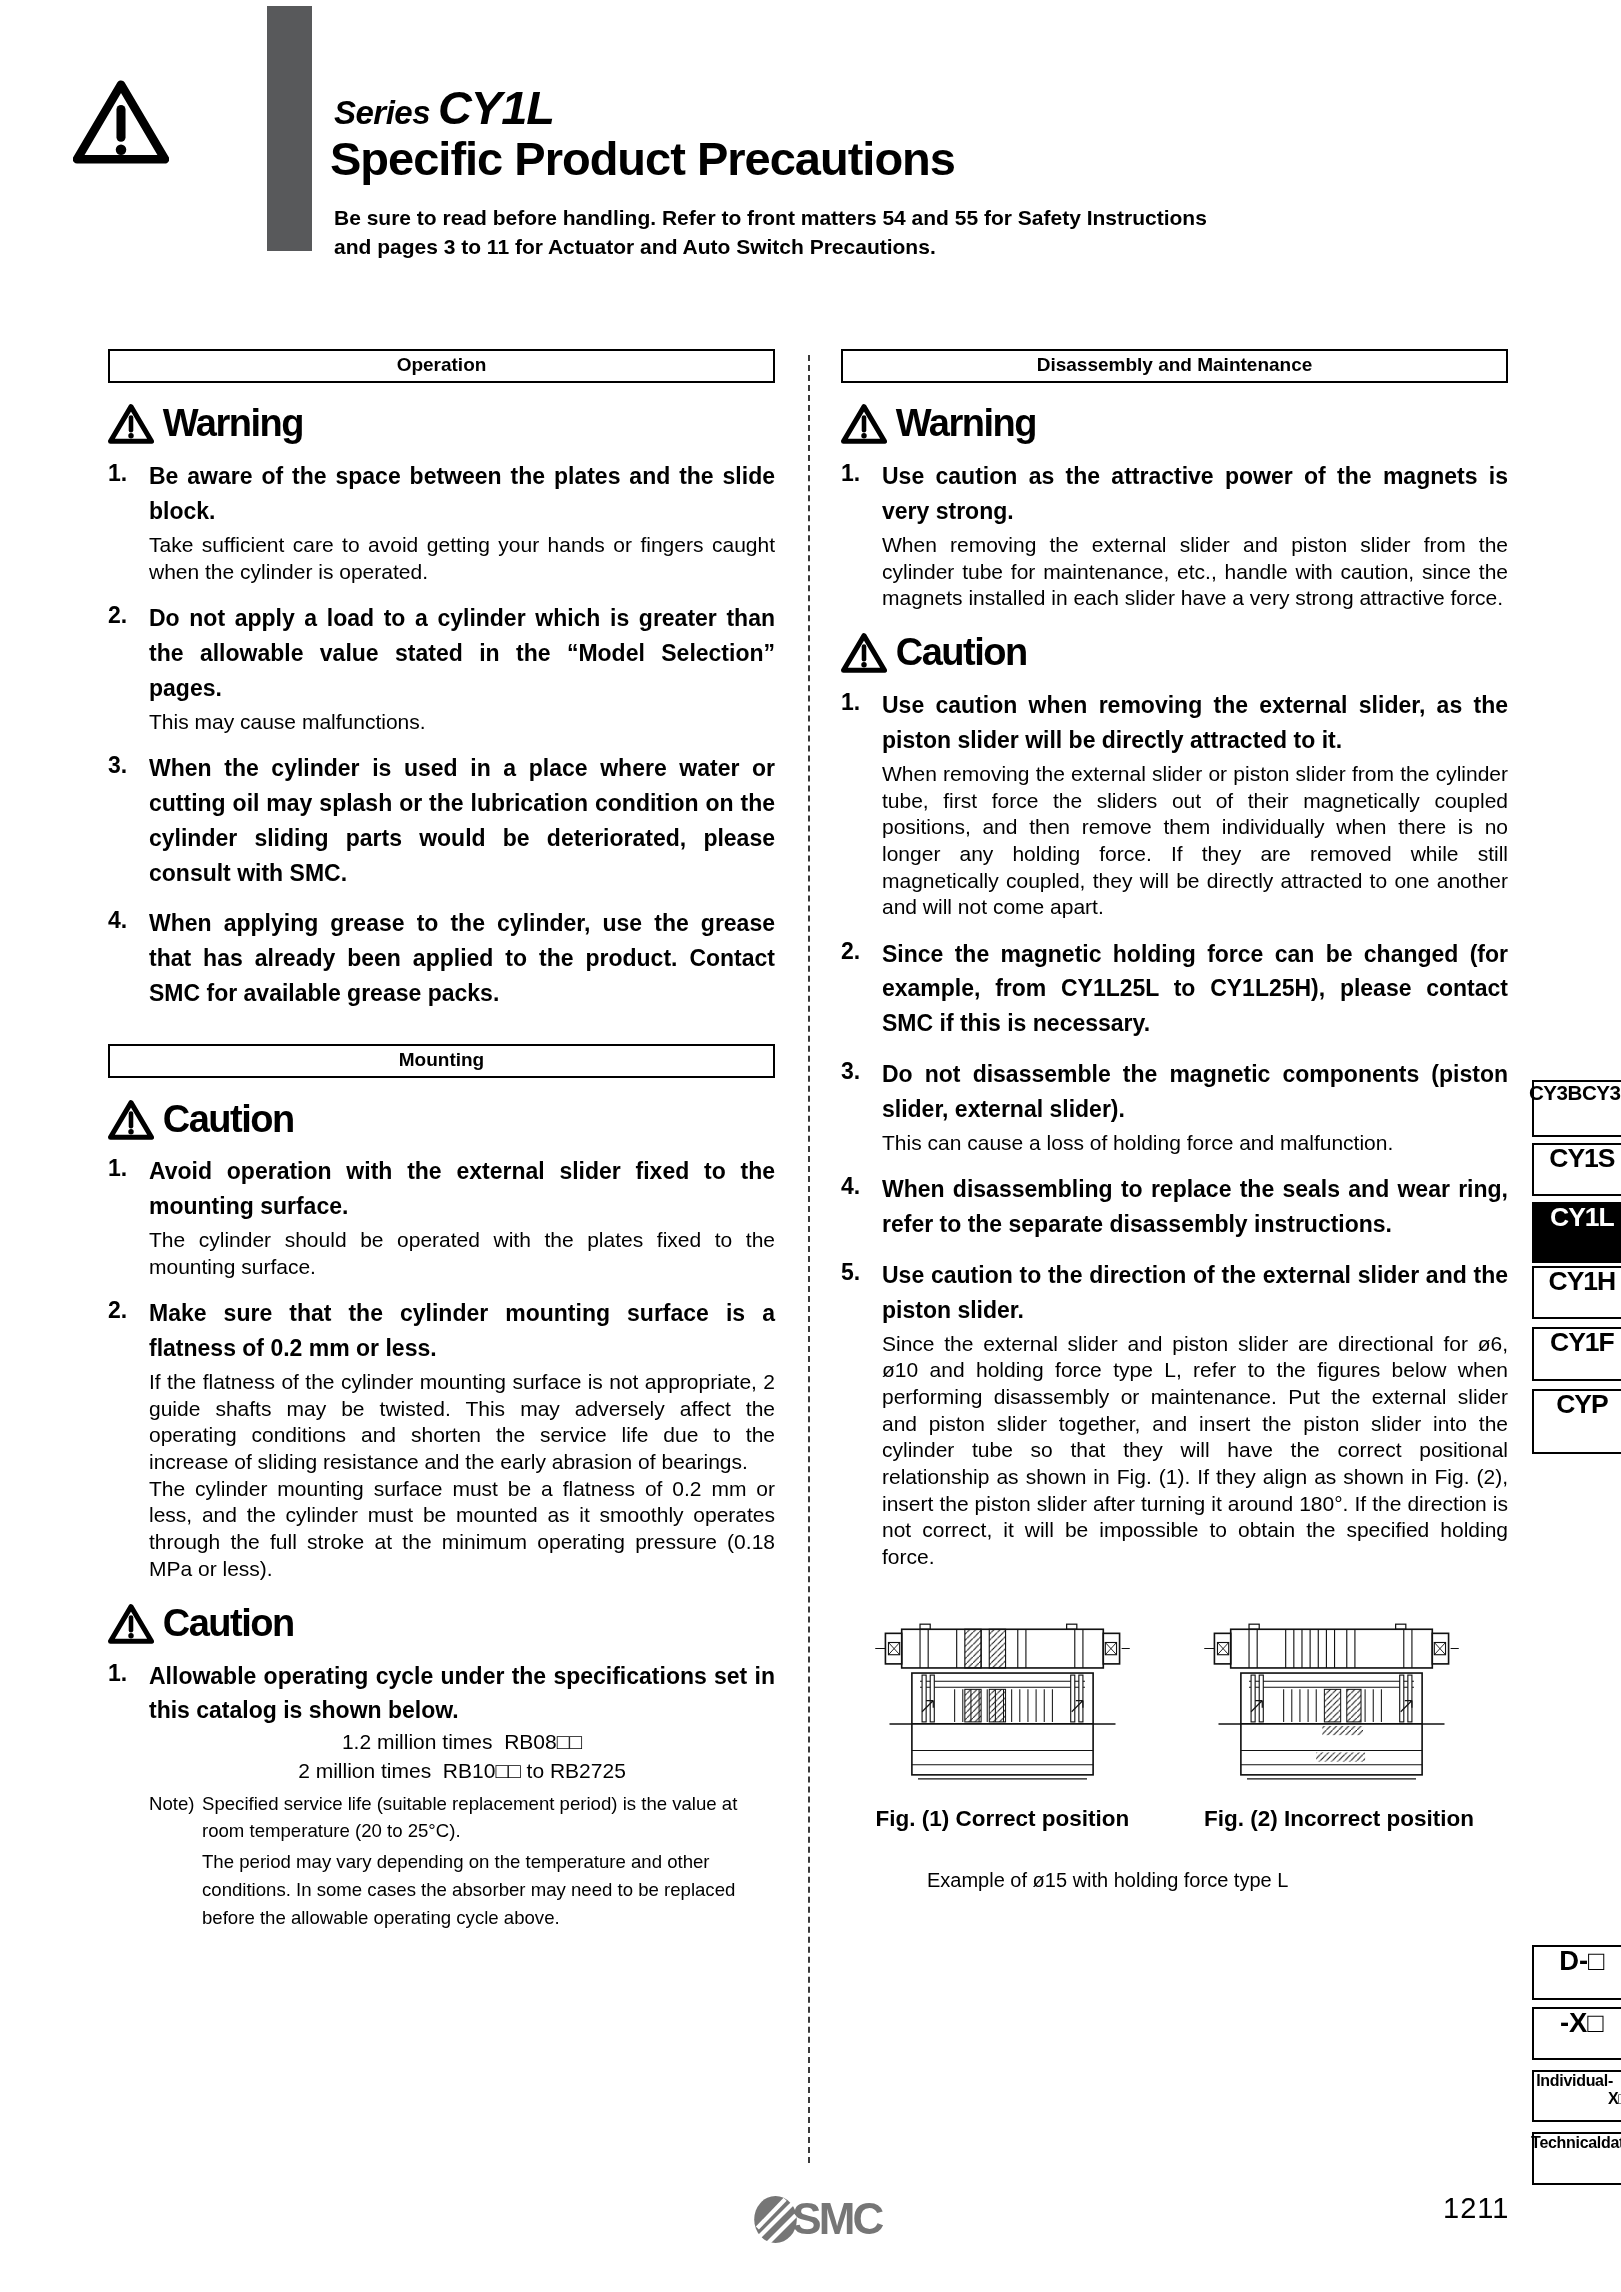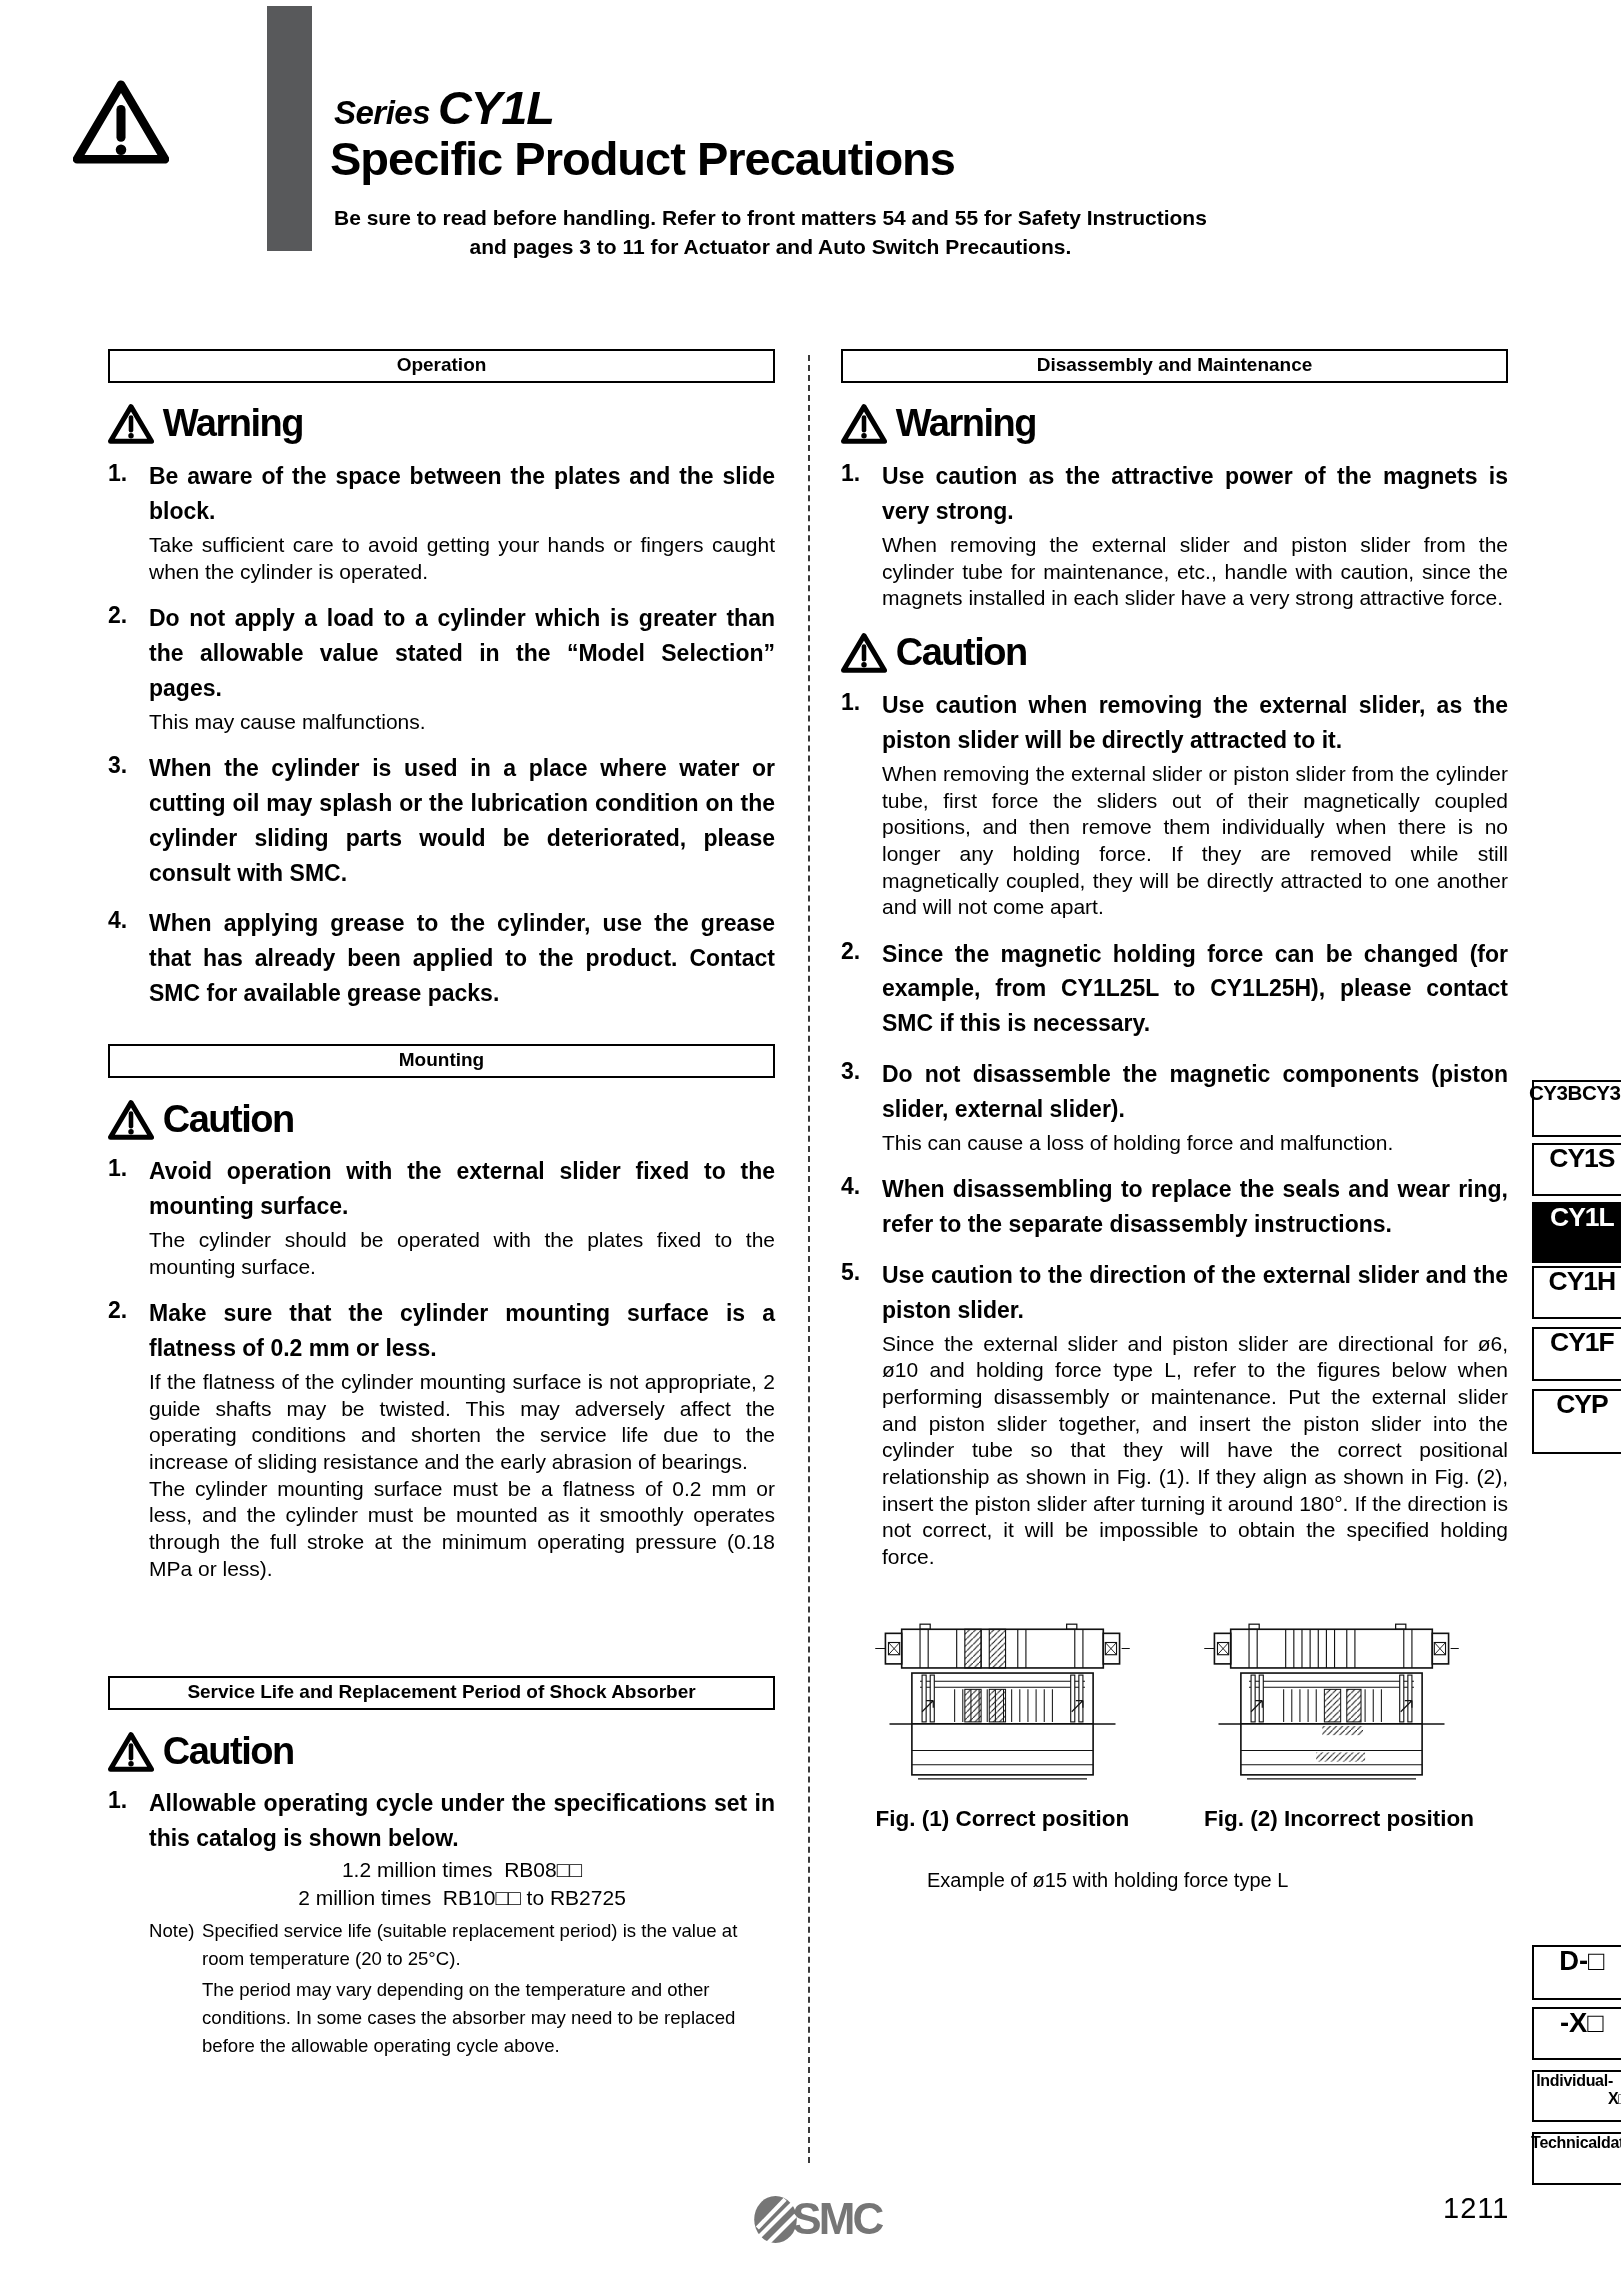--- a/index.html
+++ b/index.html
@@ -14,21 +14,21 @@
     overflow: hidden;
   }
 
   
   .hdr-triangle { position:absolute; left:73px; top:78px; width:96px; height:86px; }
   .hdr-bar { position:absolute; left:267px; top:5.9px; width:45px; height:245px; background:#58595b; }
   .series-line { position:absolute; left:334px; top:80px; font-style:italic; font-weight:bold; white-space:nowrap; }
   .series-prefix { font-size:33px; letter-spacing:-0.5px; }
   .series-code { font-size:47px; letter-spacing:-1px; margin-left:7.8px; }
   .page-title { position:absolute; left:330px; top:131px; font-size:47px; font-weight:bold; letter-spacing:-1px; white-space:nowrap; }
-  .page-subtitle { position:absolute; left:334px; top:204px; font-size:21px; font-weight:bold; line-height:1.38; white-space:nowrap;text-align:center; }
+  .page-subtitle { position:absolute; left:334px; top:204px; font-size:21px; font-weight:bold; line-height:1.38; white-space:nowrap; }
 
   
   .col { position:absolute; top:349px; width:667px; }
   .col-left  { left:108px; }
   .col-right { left:841px; }
   .divider { position:absolute; left:808px; top:355px; height:1808px; width:0; border-left:2.5px dashed #3a3a3a; }
 
   .section-box {
     border:2.5px solid #000;
     text-align:center;
@@ -148,21 +148,20 @@
       <div class="item-head">Avoid operation with the external slider fixed to the mounting surface.</div>
       <div class="item-body">The cylinder should be operated with the plates fixed to the mounting surface.</div>
     </div>
     <div class="item">
       <span class="num">2.</span>
       <div class="item-head">Make sure that the cylinder mounting surface is a flatness of 0.2 mm or less.</div>
       <div class="item-body">If the flatness of the cylinder mounting surface is not appropriate, 2 guide shafts may be twisted. This may adversely affect the operating conditions and shorten the service life due to the increase of sliding resistance and the early abrasion of bearings.</div>
       <div class="item-body">The cylinder mounting surface must be a flatness of 0.2 mm or less, and the cylinder must be mounted as it smoothly operates through the full stroke at the minimum operating pressure (0.18 MPa or less).</div>
     </div>
 
-    <div class="section-box gap-service">Service Life and Replacement Period of Shock Absorber</div>
     <div class="alert-head">
       <svg class="alert-icon" viewBox="0 0 100 90">
         <path d="M50 8 L95 84 L5 84 Z" fill="none" stroke="#000" stroke-width="11" stroke-linejoin="round"></path>
         <path d="M50 32 L50 60" stroke="#000" stroke-width="10" stroke-linecap="round"></path>
         <circle cx="50" cy="72" r="6" fill="#000"></circle>
       </svg>
       <span class="alert-word">Caution</span>
     </div>
 
     <div class="item">

